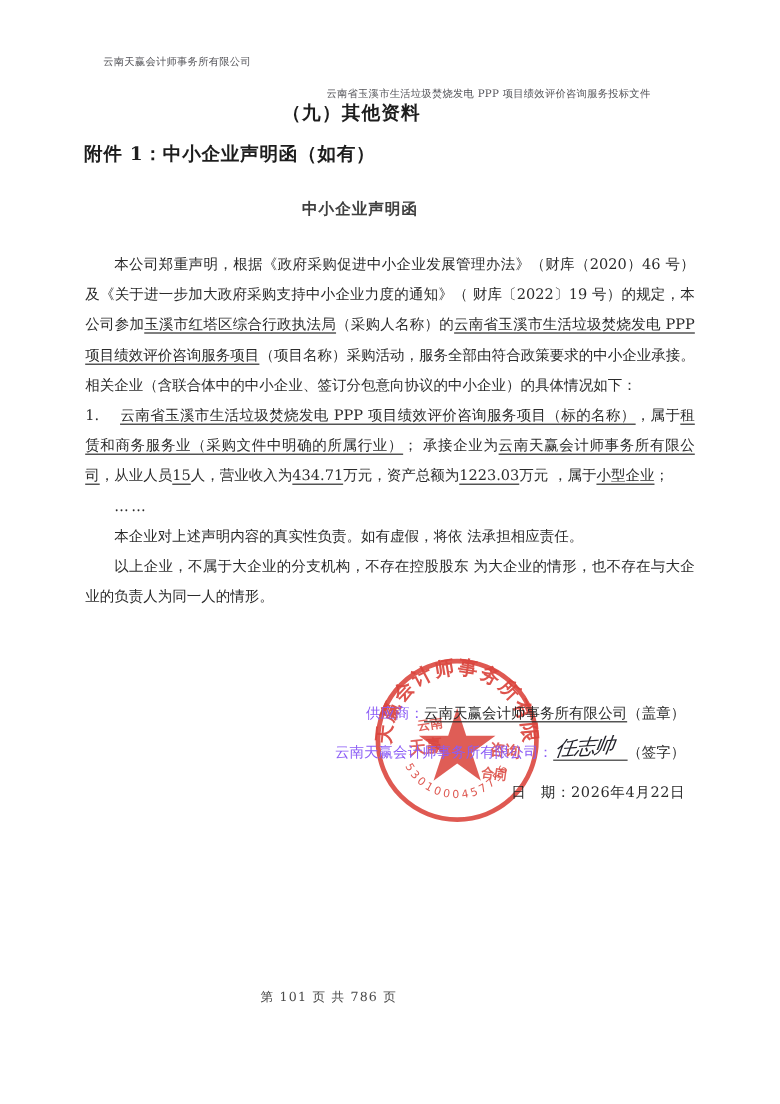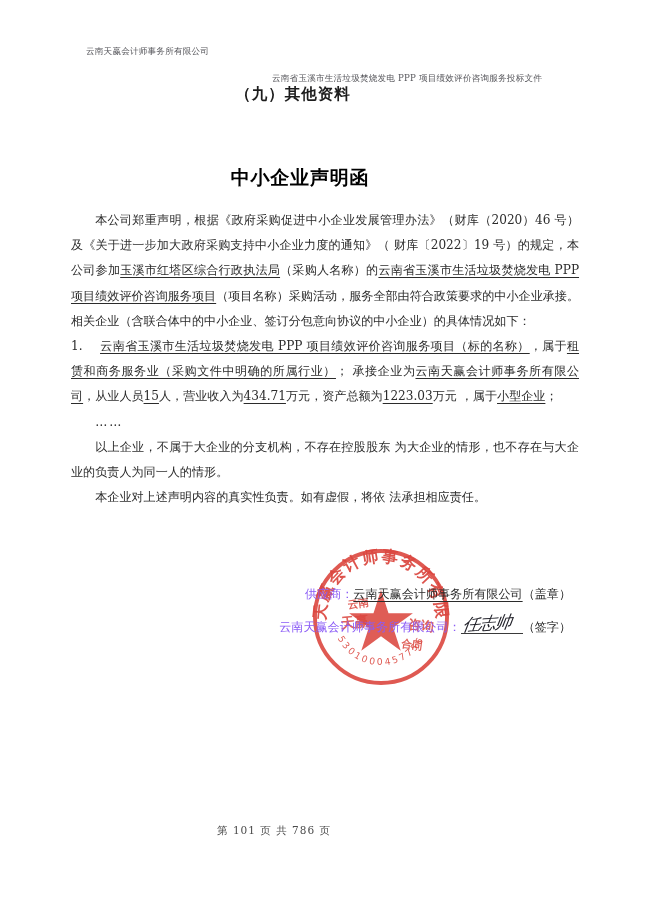--- a/index.html
+++ b/index.html
@@ -68,23 +68,23 @@
     font-weight: bold;
     color: #1d1d1d;
     letter-spacing: .6px;
   }
   .doc-title {
     position: absolute;
     top: 165px;
     left: 0;
     width: 600px;
     text-align: center;
-    font-size: 19px;
-    font-weight: bold;
-    color: #000000;
+    font-size: 13px;
+    font-weight: bold;
+    color: #404040;
     letter-spacing: .8px;
   }
 
   
   .body-block {
     position: absolute;
     top: 208px;
     left: 71px;
     width: 508px;
     font-size: 12.1px;
@@ -196,33 +196,34 @@
 <body>
 
 <div class="page">
 
   <div class="header">
     <span class="header-left">云南天赢会计师事务所有限公司</span>
     <span class="header-right">云南省玉溪市生活垃圾焚烧发电 PPP 项目绩效评价咨询服务投标文件</span>
   </div>
 
   <div class="section-title">（九）其他资料</div>
+  <div class="attach-title">附件 1：中小企业声明函（如有）</div>
   <div class="doc-title">中小企业声明函</div>
 
   <div class="body-block">
 
     <p><span>本公司郑重声明，根据《政府采购促进中小企业发展管理办法》（财库（2020）46 号）及《关于进一步加大政府采购支持中小企业力度的通知》（ 财库〔2022〕19 号）的规定，本公司参加</span><span class="u">玉溪市红塔区综合行政执法局</span><span>（采购人名称）的</span><span class="u">云南省玉溪市生活垃圾焚烧发电 PPP 项目绩效评价咨询服务项目</span><span>（项目名称）采购活动，服务全部由符合政策要求的中小企业承接。相关企业（含联合体中的中小企业、签订分包意向协议的中小企业）的具体情况如下：</span></p>
 
     <p class="noindent"><span class="item-num">1.</span><span class="u">云南省玉溪市生活垃圾焚烧发电 PPP 项目绩效评价咨询服务项目（标的名称）</span><span>，属于</span><span class="u">租赁和商务服务业（采购文件中明确的所属行业）</span><span>； 承接企业为</span><span class="u">云南天赢会计师事务所有限公司</span><span>，从业人员</span><span class="u">15</span><span>人，营业收入为</span><span class="u">434.71</span><span>万元，资产总额为</span><span class="u">1223.03</span><span>万元 ，属于</span><span class="u">小型企业</span><span>；</span></p>
 
     <p class="dots">……</p>
 
+    <p>本企业对上述声明内容的真实性负责。如有虚假，将依 法承担相应责任。</p>
+
     <p>以上企业，不属于大企业的分支机构，不存在控股股东 为大企业的情形，也不存在与大企业的负责人为同一人的情形。</p>
-
-    <p>本企业对上述声明内容的真实性负责。如有虚假，将依 法承担相应责任。</p>
   </div>
 
   <svg class="seal" viewBox="0 0 200 200" xmlns="http://www.w3.org/2000/svg">
     <defs>
       <path id="arcTop" d="M 22,100 A 78,78 0 0 1 178,100"></path>
       <path id="arcBottom" d="M 32,100 A 68,68 0 0 0 168,100"></path>
     </defs>
     <circle cx="100" cy="100" r="93" fill="none" stroke="#d8372f" stroke-width="5.5" opacity="0.9"></circle>
     <text font-family="'DejaVu Serif', serif" font-size="23" font-weight="bold" fill="#d8372f" letter-spacing="2.4" opacity="0.93">
       <textPath href="#arcTop" startOffset="50%" text-anchor="middle">云南天赢会计师事务所有限公司</textPath>
@@ -237,20 +238,21 @@
       <text x="138" y="116" font-size="18" transform="rotate(6 138 116)">咨询</text>
       <text x="128" y="142" font-size="15" transform="rotate(8 128 142)">合同</text>
     </g>
   </svg>
 
   <div class="sign-block">
     <div class="sign-row"><span class="lbl">供应商：</span><span class="fill">云南天赢会计师事务所有限公司</span><span>（盖章）</span></div>
 
     <div class="sign-row"><span class="lbl">云南天赢会计师事务所有限公司：</span><span class="sign-sig"><span class="sig-ink">任志帅</span></span><span>（签字）</span></div>
 
+    <div class="date-row"><span>日</span><span class="sp"></span><span>期：</span><span class="fill">2026</span><span>年</span><span class="fill">4</span><span>月</span><span class="fill">22</span><span>日</span></div>
   </div>
 
 
   <div class="page-footer">
     <span>第</span>
     <span>101</span>
     <span>页 共</span>
     <span>786</span>
     <span>页</span>
   </div>

